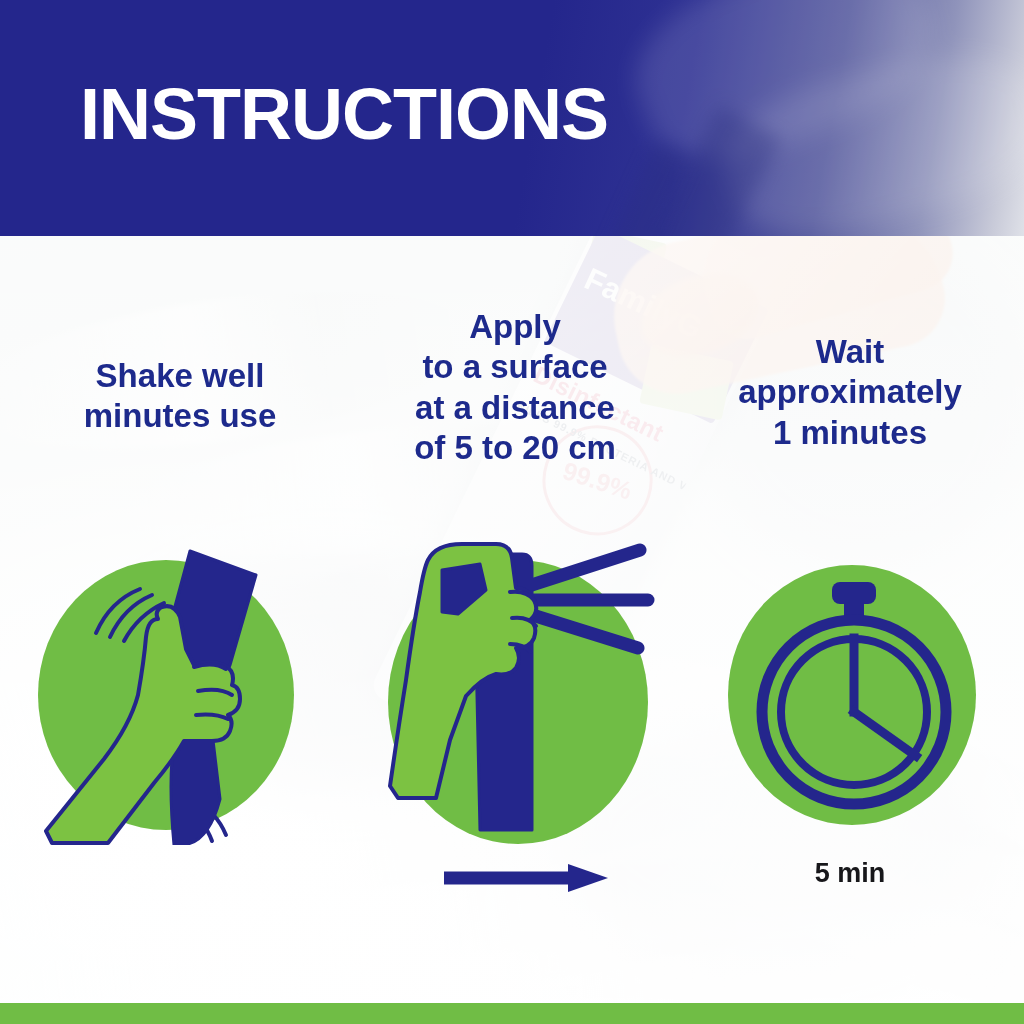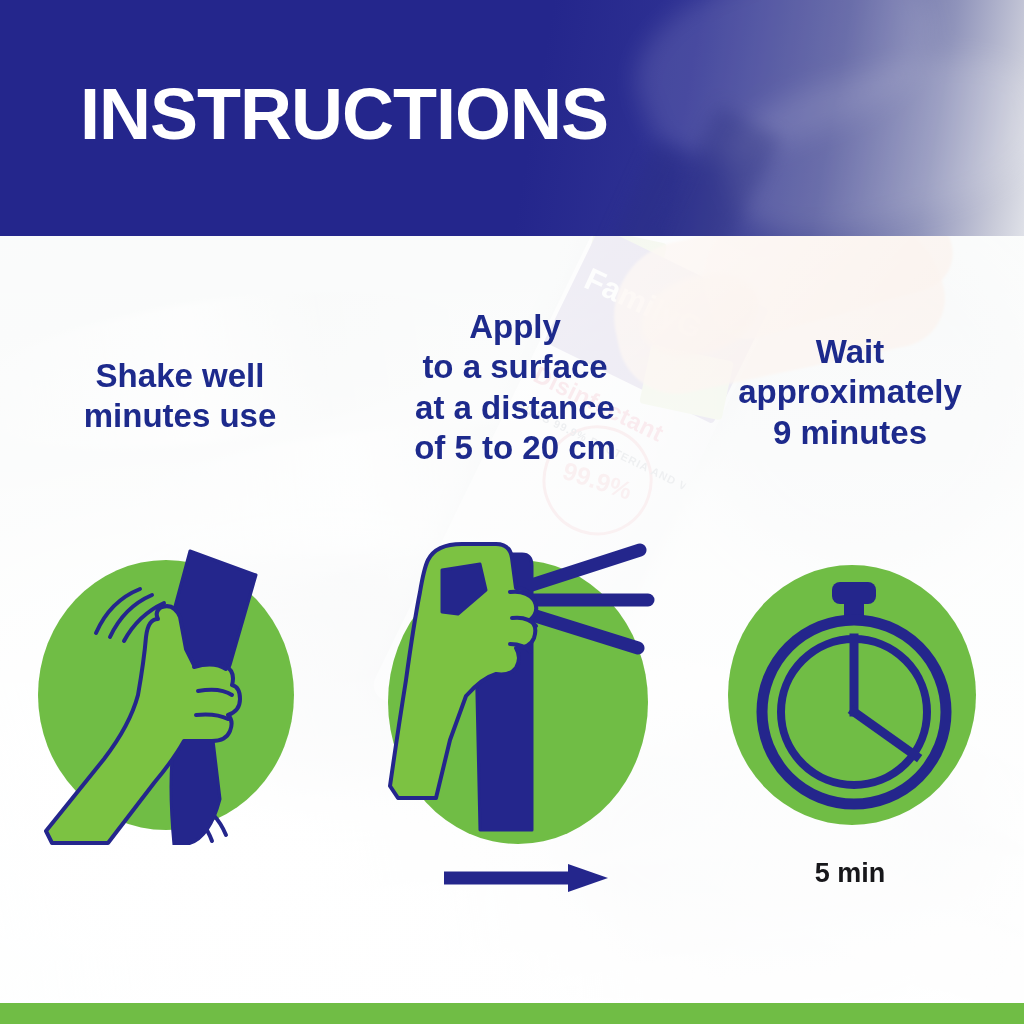--- a/index.html
+++ b/index.html
@@ -196,21 +196,21 @@
   </div>
 
   <div class="cap c1">Shake well
 minutes use</div>
   <div class="cap c2">Apply
 to a surface
 at a distance
 of 5 to 20 cm</div>
   <div class="cap c3">Wait
 approximately
-9 minutes</div>
+1 minutes</div>
 
   <div class="icon-wrap iw1">
     <svg viewBox="0 0 290 300" width="290" height="300">
       <ellipse cx="132" cy="150" rx="128" ry="135" fill="#70bd45"></ellipse>
 
       <g fill="none" stroke="#24268c" stroke-width="4" stroke-linecap="round">
         <path d="M62,88 Q76,56 106,44"></path>
         <path d="M76,92 Q90,62 118,50"></path>
         <path d="M90,96 Q104,70 130,58"></path>
       </g>

